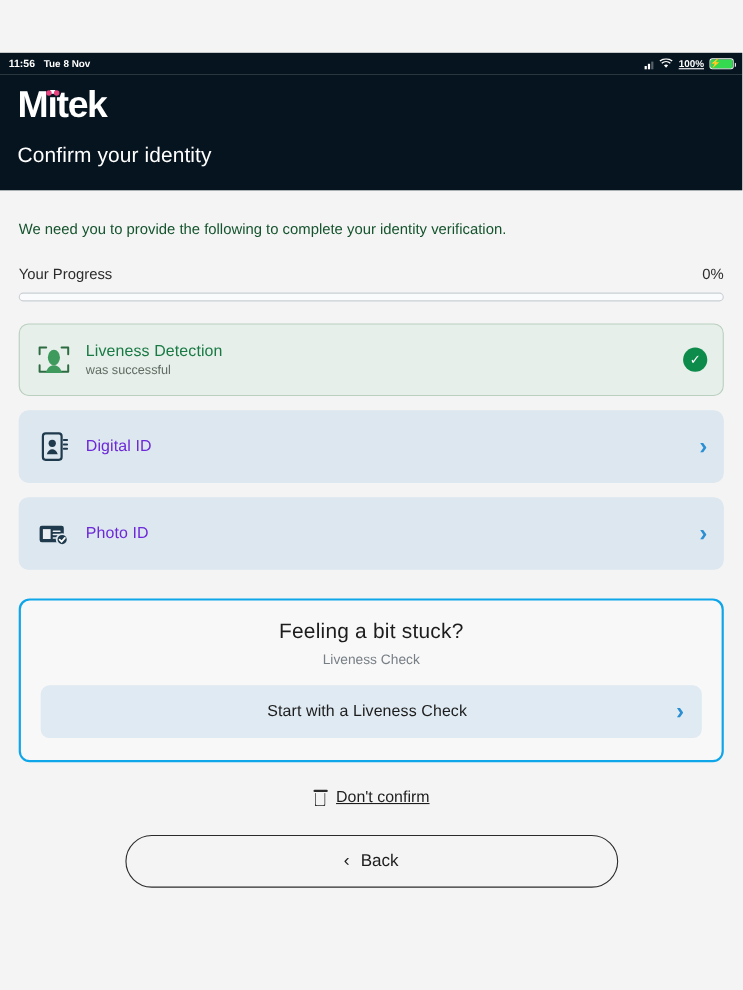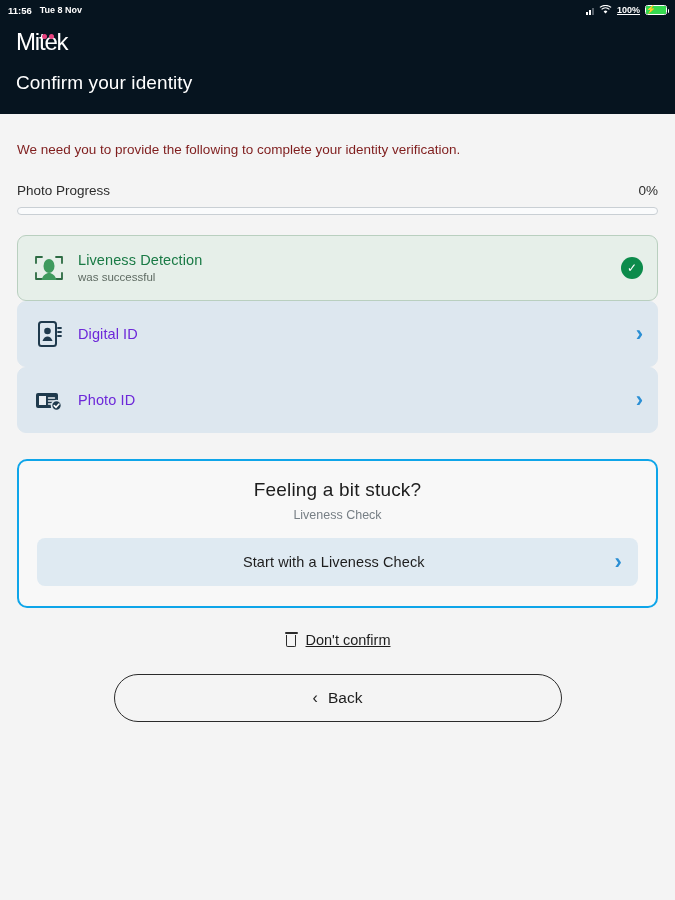--- a/index.html
+++ b/index.html
@@ -23,20 +23,21 @@
   .statusbar {
     height: 20px;
     background: #06141f;
     color: #ffffff;
     display: flex;
     align-items: center;
     padding: 0 8px;
     font-size: 9.5px;
     font-weight: bold;
     flex: 0 0 auto;
+    margin-top: 48px;
   }
   .statusbar .time { margin-right: 8px; }
   .statusbar .date { font-size: 9px; }
   .statusbar .right {
     margin-left: auto;
     display: flex;
     align-items: center;
     gap: 5px;
     font-size: 9px;
     text-decoration: underline;
@@ -78,22 +79,22 @@
   }
 
   
   .header {
     background: #06141f;
     color: #ffffff;
     padding: 8px 16px 20px 16px;
     flex: 0 0 auto;
   }
   .logo {
-    font-size: 24px;
-    font-weight: normal;
+    font-size: 34px;
+    font-weight: bold;
     letter-spacing: -1.2px;
     line-height: 1.15;
     display: inline-block;
     position: relative;
   }
   .logo .dots {
     position: absolute;
     left: 26px;
     top: 6px;
     display: flex;
@@ -112,21 +113,21 @@
     letter-spacing: 0.1px;
   }
 
   
   .body {
     padding: 28px 17px 0 17px;
     flex: 1 1 auto;
   }
   .intro {
     font-size: 13.5px;
-    color: #7f1d1d;
+    color: #14532d;
     margin-bottom: 26px;
   }
   .progress-row {
     display: flex;
     align-items: baseline;
     justify-content: space-between;
     font-size: 13.5px;
     color: #2c2c2c;
     margin-bottom: 9px;
   }
@@ -143,20 +144,21 @@
     background: #0c8b4b;
     width: 0%;
   }
 
   
   .card {
     border-radius: 9px;
     display: flex;
     align-items: center;
     padding: 12px 14px;
+    margin-bottom: 13px;
     min-height: 66px;
   }
   .card.done {
     background: #e6efe9;
     border: 1px solid #b9cfbf;
   }
   .card.todo {
     background: #dde7ef;
     border: 1px solid #dde7ef;
   }
@@ -325,21 +327,21 @@
       <span>Mitek</span>
     </div>
     <h1>Confirm your identity</h1>
   </div>
 
   <div class="body">
 
     <div class="intro">We need you to provide the following to complete your identity verification.</div>
 
     <div class="progress-row">
-      <span>Photo Progress</span>
+      <span>Your Progress</span>
       <span>0%</span>
     </div>
     <div class="progress-track">
       <div class="progress-fill" style="width: 0%; background: rgb(12, 139, 75);"></div>
     </div>
 
     <div class="card done">
       <span class="icon">
         <svg width="30" height="30" viewBox="0 0 30 30">
           <path d="M2 4 h6 M2 4 v6 M28 4 h-6 M28 4 v6 M2 26 h6 M2 26 v-6 M28 26 h-6 M28 26 v-6" stroke="#2d6b43" stroke-width="1.8" fill="none" stroke-linecap="round"></path>

